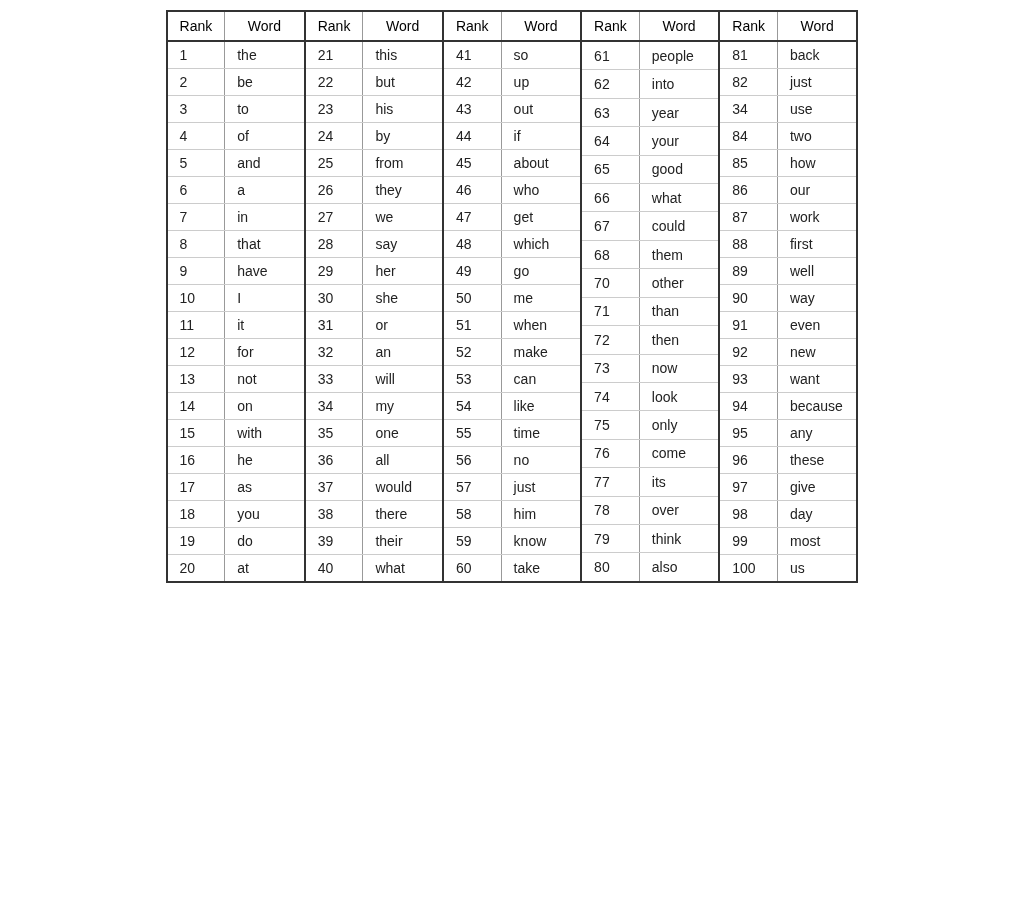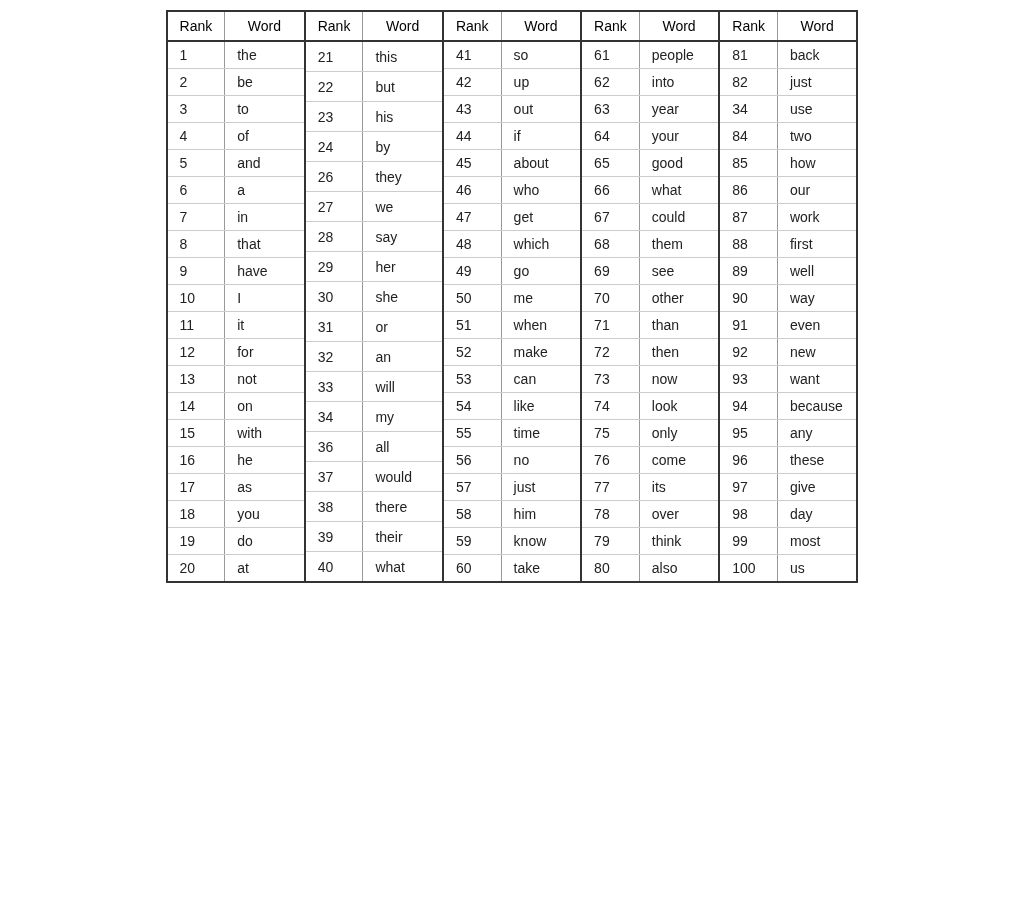--- a/index.html
+++ b/index.html
@@ -184,20 +184,24 @@
         </tr>
         <tr>
           <td class="rank-col">23</td>
           <td class="word-col">his</td>
         </tr>
         <tr>
           <td class="rank-col">24</td>
           <td class="word-col">by</td>
         </tr>
         <tr>
+          <td class="rank-col">25</td>
+          <td class="word-col">from</td>
+        </tr>
+        <tr>
           <td class="rank-col grayed">26</td>
           <td class="word-col grayed">they</td>
         </tr>
         <tr>
           <td class="rank-col grayed">27</td>
           <td class="word-col grayed">we</td>
         </tr>
         <tr>
           <td class="rank-col">28</td>
           <td class="word-col">say</td>
@@ -218,20 +222,24 @@
           <td class="rank-col">32</td>
           <td class="word-col">an</td>
         </tr>
         <tr>
           <td class="rank-col">33</td>
           <td class="word-col">will</td>
         </tr>
         <tr>
           <td class="rank-col">34</td>
           <td class="word-col">my</td>
+        </tr>
+        <tr>
+          <td class="rank-col">35</td>
+          <td class="word-col">one</td>
         </tr>
         <tr>
           <td class="rank-col">36</td>
           <td class="word-col">all</td>
         </tr>
         <tr>
           <td class="rank-col grayed">37</td>
           <td class="word-col grayed">would</td>
         </tr>
         <tr>
@@ -372,24 +380,20 @@
         </tr>
         <tr>
           <td class="rank-col">67</td>
           <td class="word-col">could</td>
         </tr>
         <tr>
           <td class="rank-col">68</td>
           <td class="word-col">them</td>
         </tr>
         <tr>
-          <td class="rank-col">69</td>
-          <td class="word-col">see</td>
-        </tr>
-        <tr>
           <td class="rank-col">70</td>
           <td class="word-col">other</td>
         </tr>
         <tr>
           <td class="rank-col">71</td>
           <td class="word-col">than</td>
         </tr>
         <tr>
           <td class="rank-col">72</td>
           <td class="word-col">then</td>

